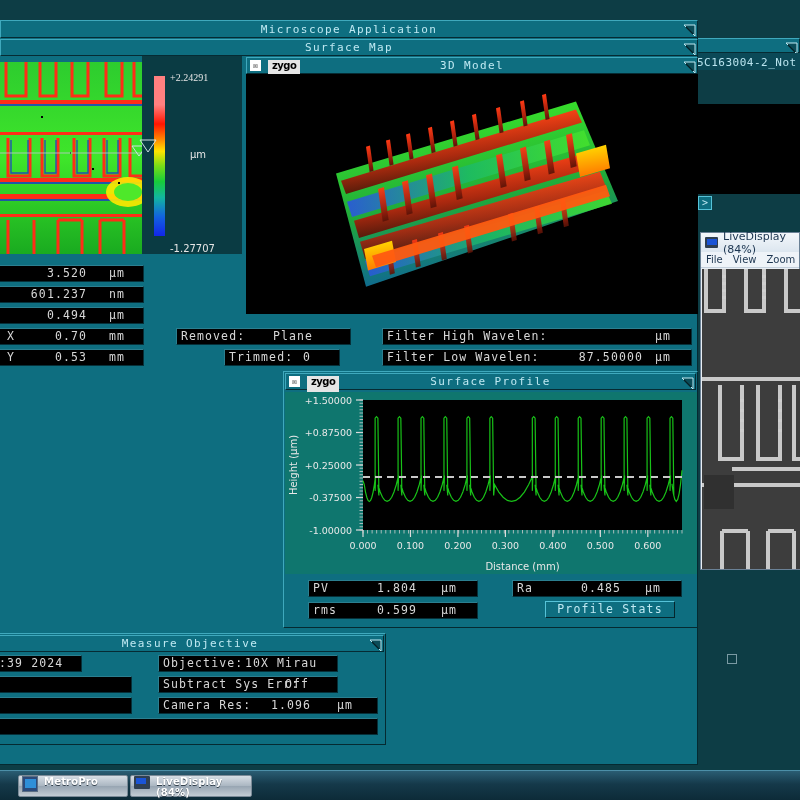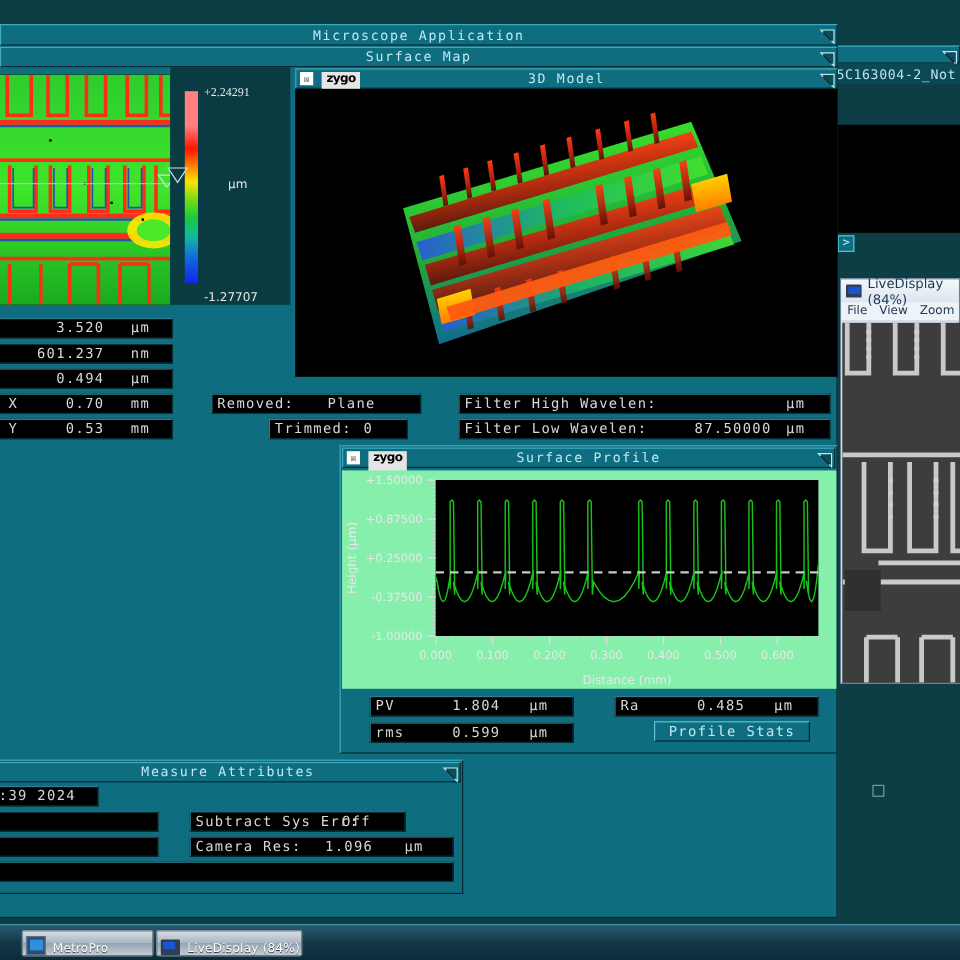--- a/index.html
+++ b/index.html
@@ -74,23 +74,24 @@
   
   #taskbar {
     position: absolute; left: 0; bottom: 0; width: 800px; height: 30px;
     background: linear-gradient(180deg,#2a5d73 0%,#15394a 45%,#0d2b38 100%);
     border-top: 1px solid #4c8fa8;
   }
   .tb-btn {
     position: absolute; top: 4px; height: 22px;
     background: linear-gradient(180deg,#d6dde4 0%,#aab6c1 50%,#97a5b2 51%,#c3ccd4 100%);
     border: 1px solid #7c8b98; border-radius: 2px;
-    display: flex; align-items: flex-end; padding-left: 3px;
+    display: flex; align-items: flex-start; padding-left: 3px;
     font-family: "DejaVu Sans", sans-serif; font-size: 10px; color: #ffffff;
     text-shadow: 0 1px 0 #33414d;
+    font-weight: bold;
   }
   .tb-btn .tb-label { margin-left: 6px; letter-spacing: 0.2px; }
 
   
   #livedisp {
     position: absolute; background: #e8eef4;
     border: 1px solid #6a8196;
   }
   #ld-title {
     height: 19px; background: linear-gradient(180deg,#f3f7fb 0%,#dce6ef 100%);
@@ -388,21 +389,21 @@
     <span class="zygo-logo">zygo</span>
     <span class="tl-text">Surface Profile</span>
     <span class="resize-grip">
       <svg width="13" height="13" viewBox="0 0 13 13">
           <path d="M1 1 L12 1 L12 12 Z" fill="#0b4c58" stroke="#bfe9f2" stroke-width="1"></path>
           <path d="M3 3 L10 10" stroke="#061f25" stroke-width="1.3"></path>
         </svg>
     </span>
   </div>
 
-  <div style="position:absolute; left:285px; top:392px; width:412px; height:182px; background:#86efac; overflow:hidden;">
+  <div style="position:absolute; left:285px; top:392px; width:412px; height:182px; background:#0f766e; overflow:hidden;">
     <svg id="profsvg" width="411" height="182" viewBox="0 0 411 182">
         <rect x="78" y="8" width="319" height="130" fill="#000"></rect>
         <line x1="71" y1="8" x2="78" y2="8" stroke="#dcdcdc" stroke-width="1.2"></line>
         <text x="67" y="11.5" fill="#e8e8e8" font-size="9.5" font-family="&quot;DejaVu Sans&quot;, sans-serif" text-anchor="end">+1.50000</text>
         <line x1="71" y1="40.5" x2="78" y2="40.5" stroke="#dcdcdc" stroke-width="1.2"></line>
         <text x="67" y="44" fill="#e8e8e8" font-size="9.5" font-family="&quot;DejaVu Sans&quot;, sans-serif" text-anchor="end">+0.87500</text>
         <line x1="71" y1="73" x2="78" y2="73" stroke="#dcdcdc" stroke-width="1.2"></line>
         <text x="67" y="76.5" fill="#e8e8e8" font-size="9.5" font-family="&quot;DejaVu Sans&quot;, sans-serif" text-anchor="end">+0.25000</text>
         <line x1="71" y1="105.5" x2="78" y2="105.5" stroke="#dcdcdc" stroke-width="1.2"></line>
         <text x="67" y="109" fill="#e8e8e8" font-size="9.5" font-family="&quot;DejaVu Sans&quot;, sans-serif" text-anchor="end">-0.37500</text>
@@ -553,21 +554,21 @@
   </div>
   <div class="fld" style="left:512px; top:580px; width:170px;">
     <span class="lab">Ra</span>
     <span class="val" style="left:52px; width:56px;">0.485</span>
     <span class="unit" style="left:132px;">µm</span>
   </div>
   <div class="btn" style="left:545px; top:601px; width:130px;">Profile Stats</div>
 
   <div class="panel" style="left:-4px; top:633px; width:390px; height:112px;"></div>
   <div class="titlebar" style="left:-4px; top:635px; width:388px; height:17px; position:absolute;">
-    <span class="tl-text">Measure Attributes</span>
+    <span class="tl-text">Measure Objective</span>
     <span class="resize-grip">
       <svg width="13" height="13" viewBox="0 0 13 13">
           <path d="M1 1 L12 1 L12 12 Z" fill="#0b4c58" stroke="#bfe9f2" stroke-width="1"></path>
           <path d="M3 3 L10 10" stroke="#061f25" stroke-width="1.3"></path>
         </svg>
     </span>
   </div>
 
   <div class="fld" style="left:-22px; top:655px; width:104px;">
     <span class="lab" style="left:4px;">04:39 2024</span>
@@ -575,20 +576,24 @@
   <div class="fld" style="left:-22px; top:676px; width:154px;">
     <span class="lab"></span>
   </div>
   <div class="fld" style="left:-22px; top:697px; width:154px;">
     <span class="lab"></span>
   </div>
   <div class="fld" style="left:-22px; top:718px; width:400px;">
     <span class="lab"></span>
   </div>
 
+  <div class="fld" style="left:158px; top:655px; width:180px;">
+    <span class="lab">Objective:</span>
+    <span class="val" style="left:86px;">10X  Mirau</span>
+  </div>
   <div class="fld" style="left:158px; top:676px; width:180px;">
     <span class="lab">Subtract Sys Err:</span>
     <span class="val" style="left:126px;">Off</span>
   </div>
   <div class="fld" style="left:158px; top:697px; width:220px;">
     <span class="lab">Camera Res:</span>
     <span class="val" style="left:96px; width:56px;">1.096</span>
     <span class="unit" style="left:178px;">µm</span>
   </div>
 

